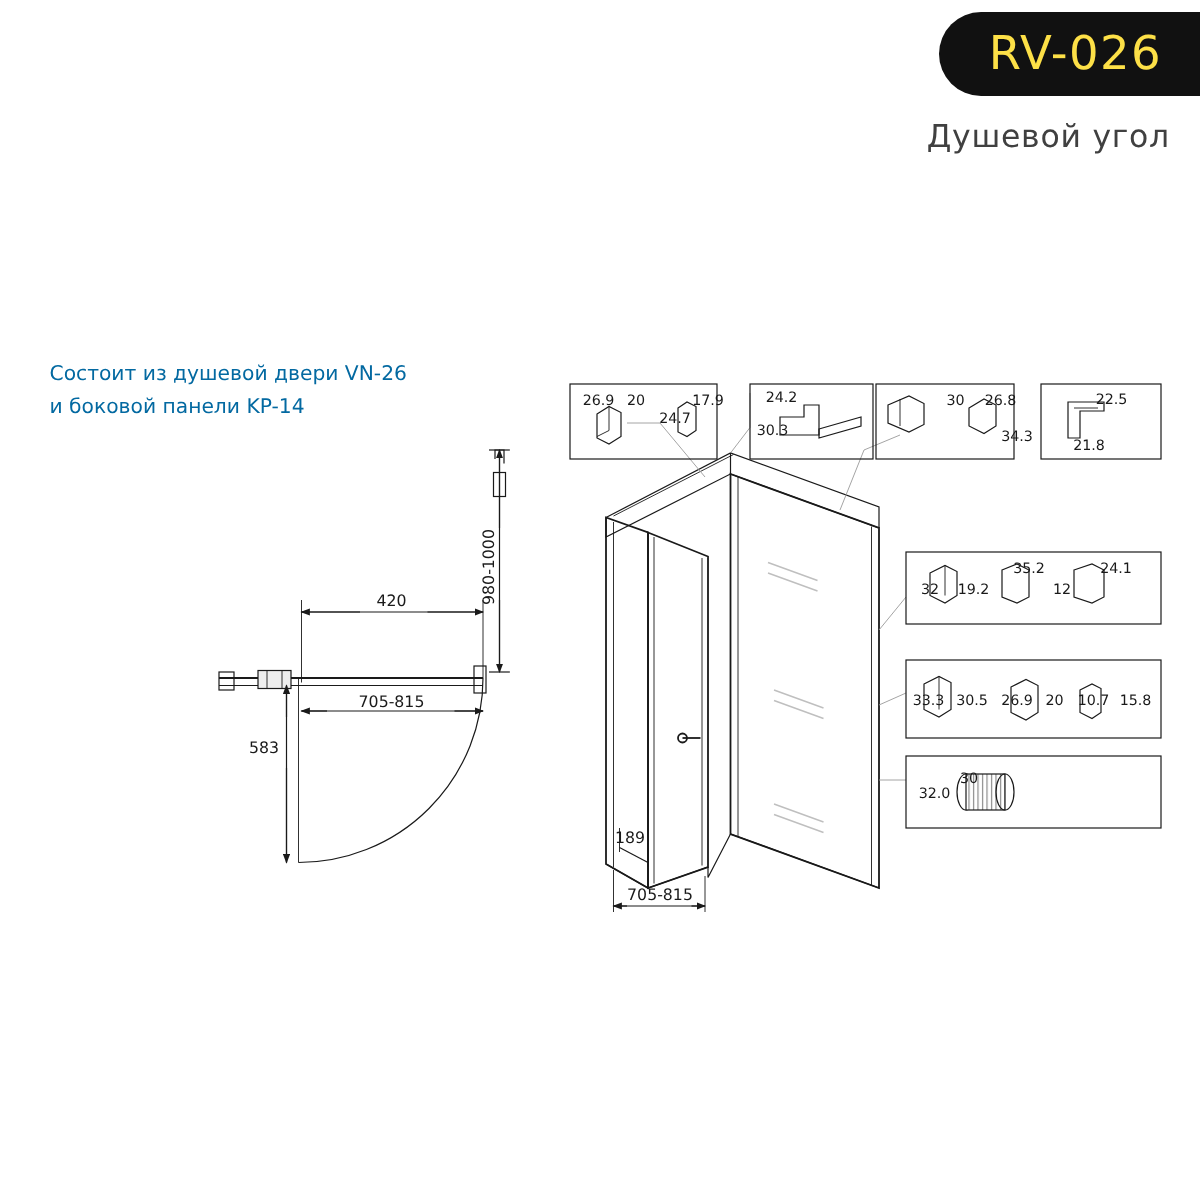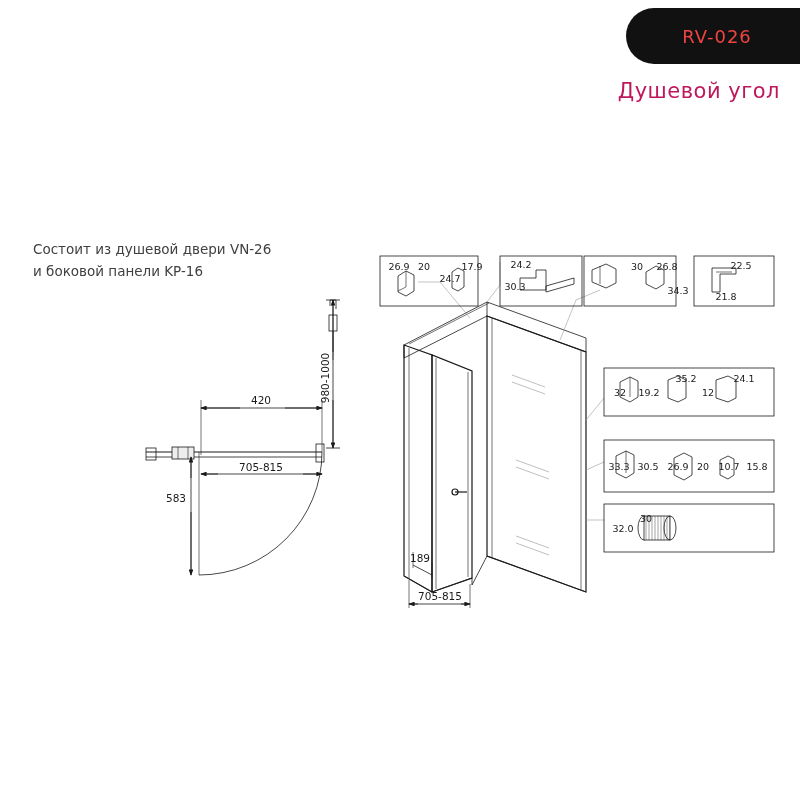--- a/index.html
+++ b/index.html
@@ -26,47 +26,47 @@
     left: 626px;
     width: 182px;
     height: 56px;
     background: #111111;
     border-radius: 28px 0 0 28px;
     display: flex;
     align-items: center;
     justify-content: center;
   }
   .code-badge span {
-    color: #ef4444;
-    font-size: 18px;
+    color: #fde047;
+    font-size: 31px;
     letter-spacing: 1px;
     font-family: "DejaVu Sans", sans-serif;
   }
   .title-block {
     position: absolute;
     top: 78px;
     left: 420px;
     width: 360px;
     text-align: right;
     line-height: 1.32;
   }
   .title-block div {
     font-size: 21px;
-    color: #be185d;
+    color: #404040;
     letter-spacing: 0.5px;
   }
   
   .caption {
     position: absolute;
     top: 239px;
     left: 33px;
     width: 320px;
     font-size: 13.5px;
     line-height: 1.6;
-    color: #404040;
+    color: #0369a1;
   }
   
   svg.draw {
     position: absolute;
     inset: 0;
     width: 800px;
     height: 800px;
   }
   text {
     font-family: "DejaVu Sans", sans-serif;
@@ -95,21 +95,21 @@
   <div class="code-badge">
     <span>RV-026</span>
   </div>
 
   <div class="title-block">
     <div>Душевой угол</div>
   </div>
 
   <div class="caption">
     <div>Состоит из душевой двери VN-26</div>
-    <div>и боковой панели KP-16</div>
+    <div>и боковой панели KP-14</div>
   </div>
 
   <svg class="draw" viewBox="0 0 800 800">
     <defs>
       <marker id="arrS" markerWidth="8" markerHeight="6" refX="7" refY="3" orient="auto">
         <path d="M0,0 L8,3 L0,6 z" fill="#1a1a1a"></path>
       </marker>
       <marker id="arrE" markerWidth="8" markerHeight="6" refX="1" refY="3" orient="auto">
         <path d="M8,0 L0,3 L8,6 z" fill="#1a1a1a"></path>
       </marker>

